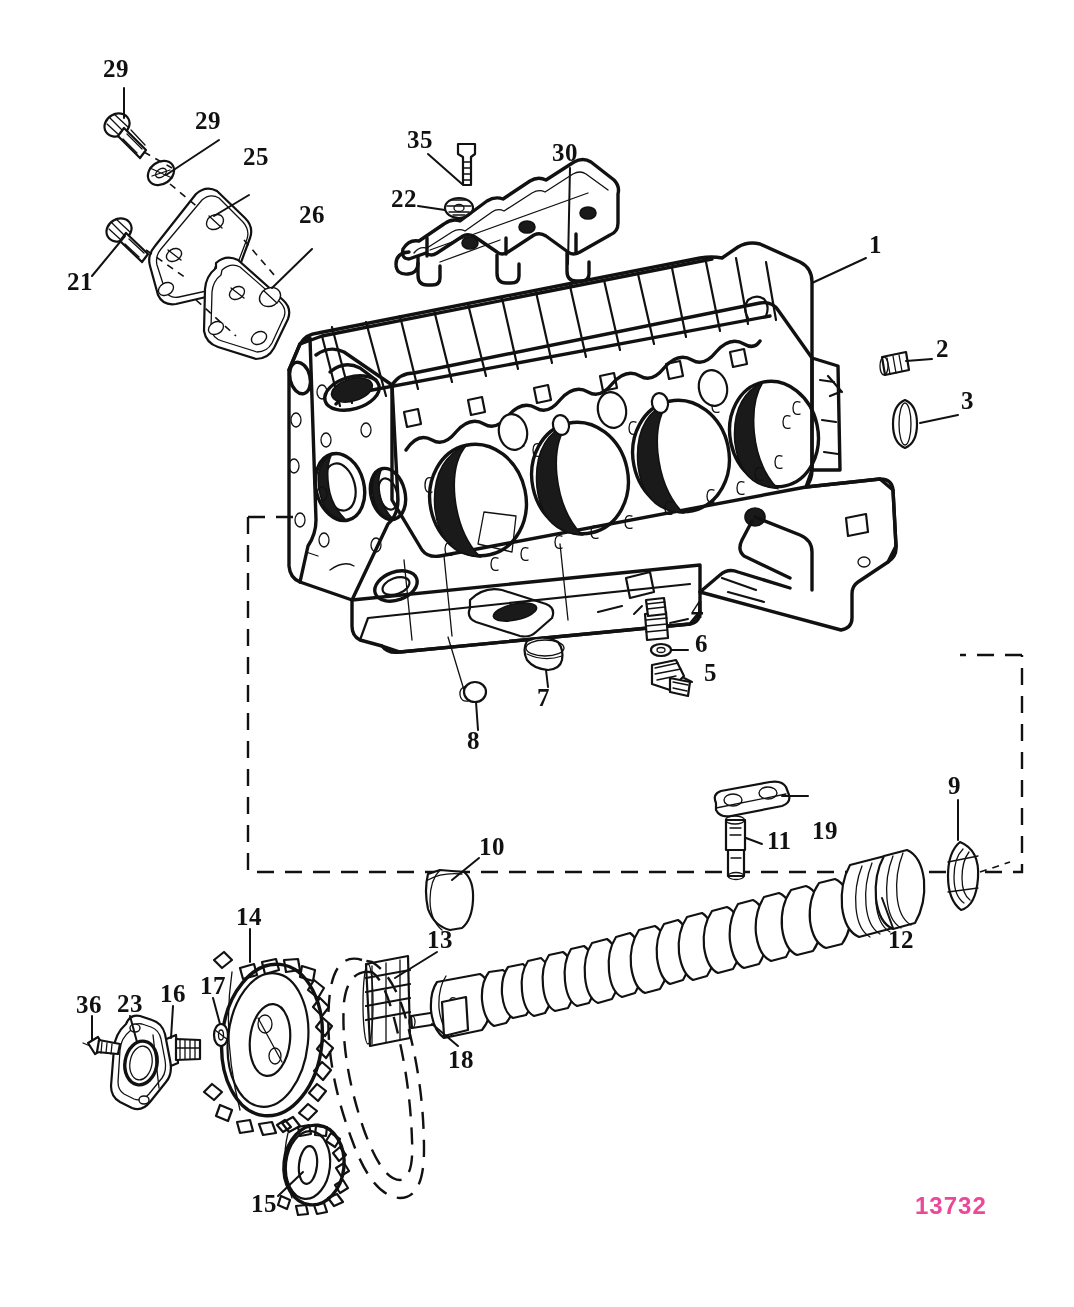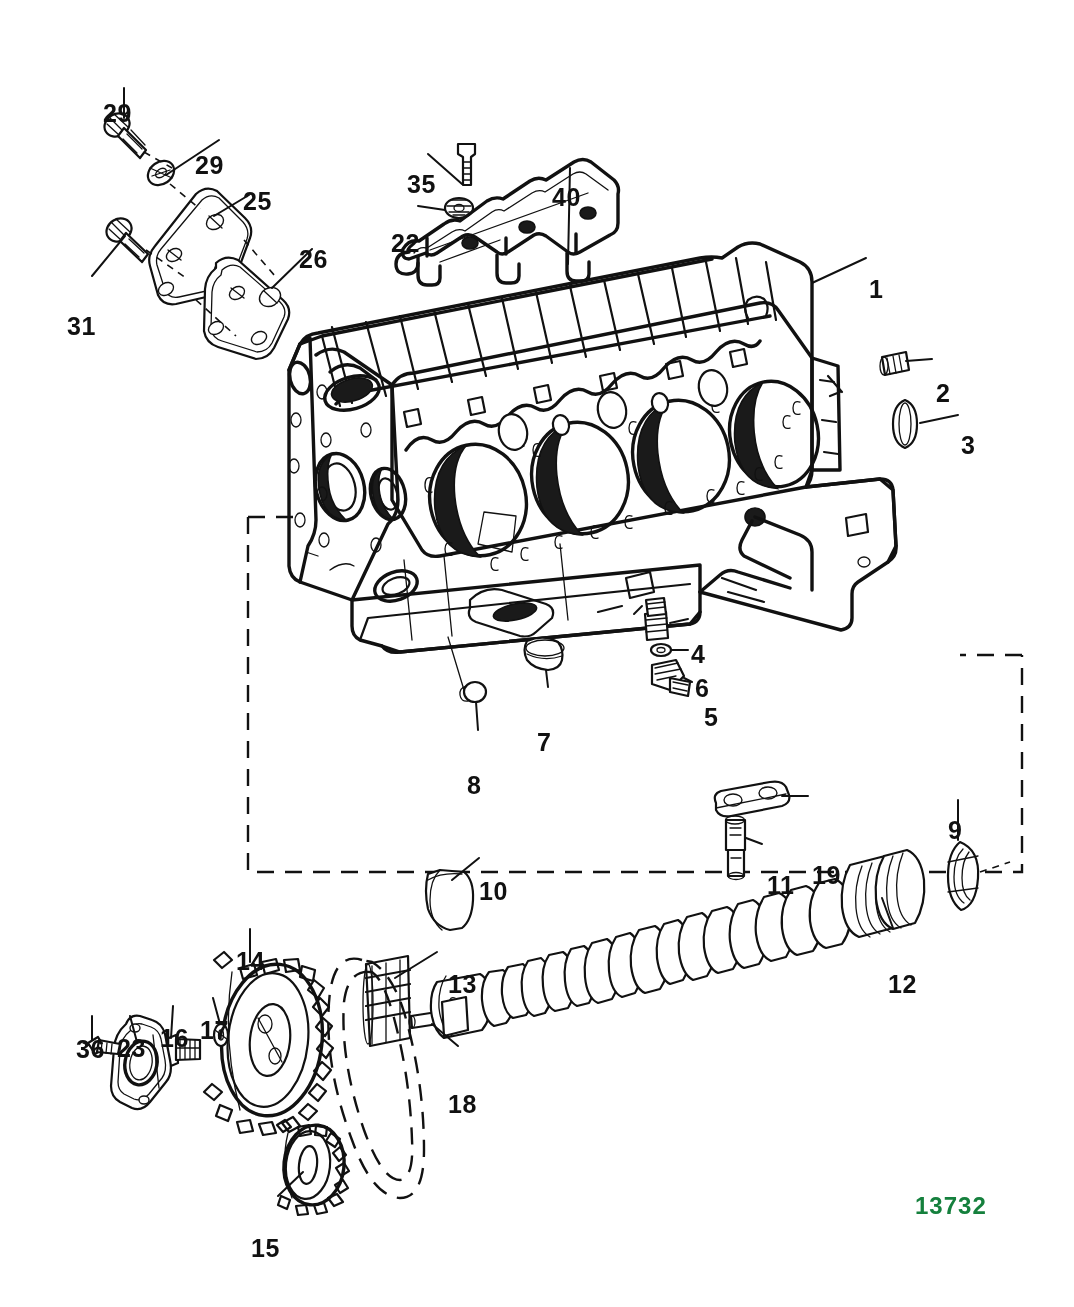--- a/index.html
+++ b/index.html
@@ -20,36 +20,35 @@
   }
   #art {
     position: absolute;
     left: 0;
     top: 0;
     width: 1074px;
     height: 1307px;
   }
   .callout {
     position: absolute;
-    font-family: Liberation Sans, sans-serif;
+    font-family: Liberation Serif, serif;
     font-weight: bold;
     font-size: 25px;
     color: #111111;
     line-height: 1;
     letter-spacing: 0.5px;
     white-space: nowrap;
     user-select: none;
-    margin-top: 45px;
   }
   .sheet-id {
     position: absolute;
     font-family: "Liberation Sans", sans-serif;
     font-weight: bold;
     font-size: 24px;
-    color: #15803d;
+    color: #ec4899;
     letter-spacing: 1px;
     white-space: nowrap;
   }
 </style>
 </head>
 <body>
 
 <div id="sheet">
 
   <svg id="art" viewBox="0 0 1074 1307" xmlns="http://www.w3.org/2000/svg">
@@ -605,41 +604,41 @@
       <path class="lead" d="M92 1016 L92 1040"></path>
       <path class="lead" d="M634 614 L642 606"></path>
     </g>
 
   </svg>
 
   <div class="callout" style="left:103px;  top:56px;">29</div>
   <div class="callout" style="left:195px;  top:108px;">29</div>
   <div class="callout" style="left:243px;  top:144px;">25</div>
   <div class="callout" style="left:299px;  top:202px;">26</div>
-  <div class="callout" style="left:67px;   top:269px;">31</div>
+  <div class="callout" style="left:67px;   top:269px;">21</div>
 
   <div class="callout" style="left:407px;  top:127px;">35</div>
   <div class="callout" style="left:391px;  top:186px;">22</div>
-  <div class="callout" style="left:552px;  top:140px;">40</div>
+  <div class="callout" style="left:552px;  top:140px;">30</div>
 
   <div class="callout" style="left:869px;  top:232px;">1</div>
   <div class="callout" style="left:936px;  top:336px;">2</div>
   <div class="callout" style="left:961px;  top:388px;">3</div>
 
   <div class="callout" style="left:691px;  top:597px;">4</div>
   <div class="callout" style="left:704px;  top:660px;">5</div>
   <div class="callout" style="left:695px;  top:631px;">6</div>
   <div class="callout" style="left:537px;  top:685px;">7</div>
   <div class="callout" style="left:467px;  top:728px;">8</div>
 
   <div class="callout" style="left:948px;  top:773px;">9</div>
   <div class="callout" style="left:479px;  top:834px;">10</div>
   <div class="callout" style="left:767px;  top:828px;">11</div>
   <div class="callout" style="left:888px;  top:927px;">12</div>
-  <div class="callout" style="left:448px;  top:927px;">13</div>
+  <div class="callout" style="left:427px;  top:927px;">13</div>
   <div class="callout" style="left:236px;  top:904px;">14</div>
   <div class="callout" style="left:251px;  top:1191px;">15</div>
   <div class="callout" style="left:160px;  top:981px;text-align:center;">16</div>
   <div class="callout" style="left:200px;  top:973px;">17</div>
   <div class="callout" style="left:448px;  top:1047px;">18</div>
   <div class="callout" style="left:812px;  top:818px;">19</div>
 
   <div class="callout" style="left:117px;  top:991px;">23</div>
   <div class="callout" style="left:76px;   top:992px;">36</div>
 

